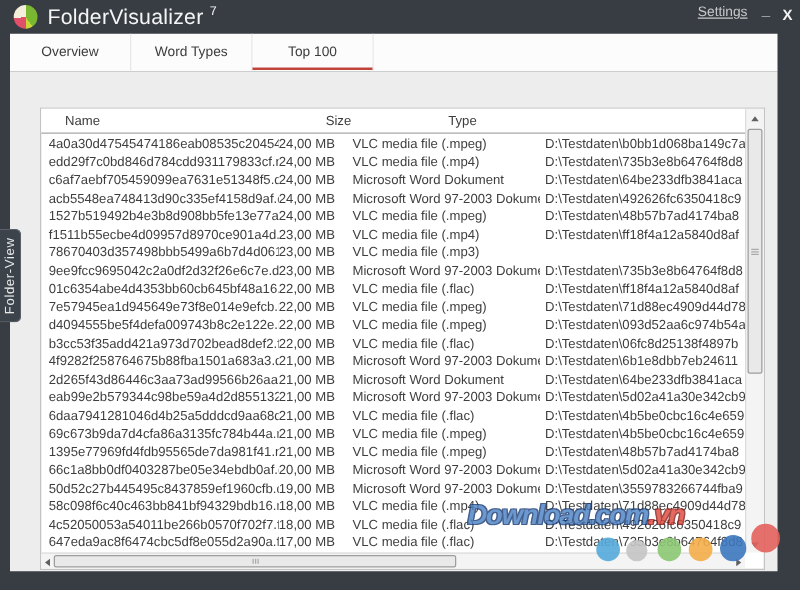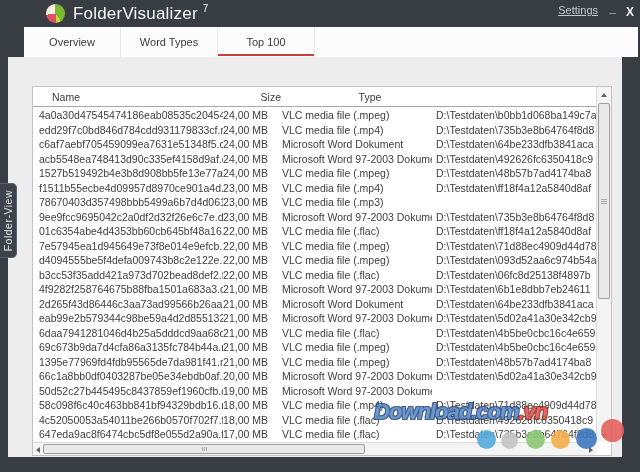--- a/index.html
+++ b/index.html
@@ -2,31 +2,31 @@
 <html><head>
 <meta charset="utf-8">
 <style>
   * { margin:0; padding:0; box-sizing:border-box; }
   html,body { width:640px; height:472px; }
   body { font-family:"Liberation Sans", sans-serif; }
 
   .window { position:relative; width:640px; height:472px; background:#383d43; overflow:hidden; }
 
   
-  .titlebar { position:absolute; top:0; left:0; right:0; height:27px; display:flex; align-items:center;padding-left:35px; }
+  .titlebar { position:absolute; top:0; left:0; right:0; height:27px; display:flex; align-items:center; }
   .logo { width:19px; height:19px; border-radius:50%; margin-left:11px;
           background: conic-gradient(from 0deg, #7bb831 0deg 145deg, #c9d838 145deg 180deg, #e0506a 180deg 262deg, #f3efdb 262deg 360deg); }
   .title { color:#f5f5f5; font-size:17px; margin-left:8px; font-weight:400; letter-spacing:.2px; }
   .title sup { font-size:10px; }
   .settings { position:absolute; right:42px; top:4px; color:#c9c9c9; font-size:11px; text-decoration:underline; cursor:pointer; }
   .btn-min { position:absolute; right:24px; top:1px; color:#dddddd; font-size:12px; font-weight:bold; cursor:pointer; }
   .btn-close { position:absolute; right:6px; top:5px; color:#f2f2f2; font-size:12px; font-weight:bold; cursor:pointer; }
 
   
-  .tabbar { position:absolute; left:24px; top:27px; width:614px; height:30px; background:#fcfcfc; display:flex; }
+  .tabbar { position:absolute; left:8px; top:27px; width:614px; height:30px; background:#fcfcfc; display:flex; }
   .tab { width:97px; height:100%; display:flex; align-items:center; justify-content:center;
          font-size:11px; color:#3c3c3c; border-right:1px solid #e8e8e8; position:relative; cursor:pointer; }
   .tab.active::after { content:""; position:absolute; left:0; right:0; bottom:1px; height:2px; background:#c0443a; }
 
   
   .content { position:absolute; left:8px; top:57px; width:614px; height:400px; background:#ededed; }
 
   
   .side-tab { position:absolute; left:0; top:183px; width:17px; height:75px; background:#3c434b;
               border:1px solid #5a6068; border-left:none; border-radius:0 5px 5px 0;
@@ -213,20 +213,21 @@
           <div class="tr">
     <span class="c1">66c1a8bb0df0403287be05e34ebdb0af.doc</span>
     <span class="c2">20,00 MB</span>
     <span class="c3">Microsoft Word 97-2003 Dokument</span>
     <span class="c4">D:\Testdaten\5d02a41a30e342cb9</span>
   </div>
           <div class="tr">
     <span class="c1">50d52c27b445495c8437859ef1960cfb.doc</span>
     <span class="c2">19,00 MB</span>
     <span class="c3">Microsoft Word 97-2003 Dokument</span>
+    <span class="c4">D:\Testdaten\3559783266744fba9</span>
   </div>
           <div class="tr">
     <span class="c1">58c098f6c40c463bb841bf94329bdb16.mp4</span>
     <span class="c2">18,00 MB</span>
     <span class="c3">VLC media file (.mp4)</span>
     <span class="c4">D:\Testdaten\71d88ec4909d44d78</span>
   </div>
           <div class="tr">
     <span class="c1">4c52050053a54011be266b0570f702f7.flac</span>
     <span class="c2">18,00 MB</span>

